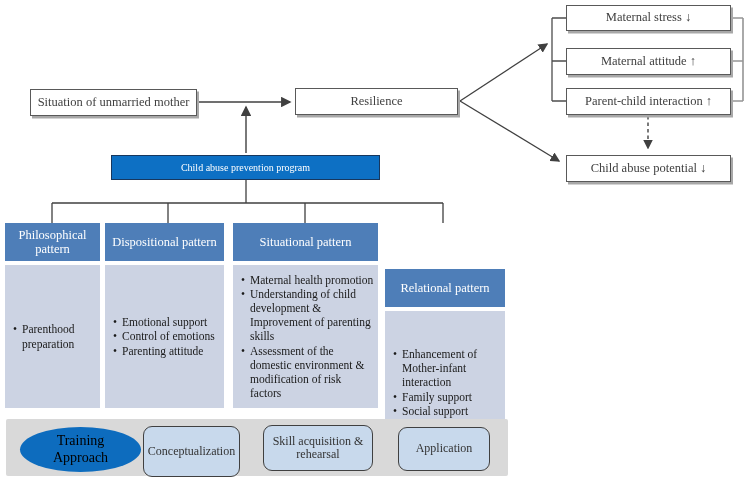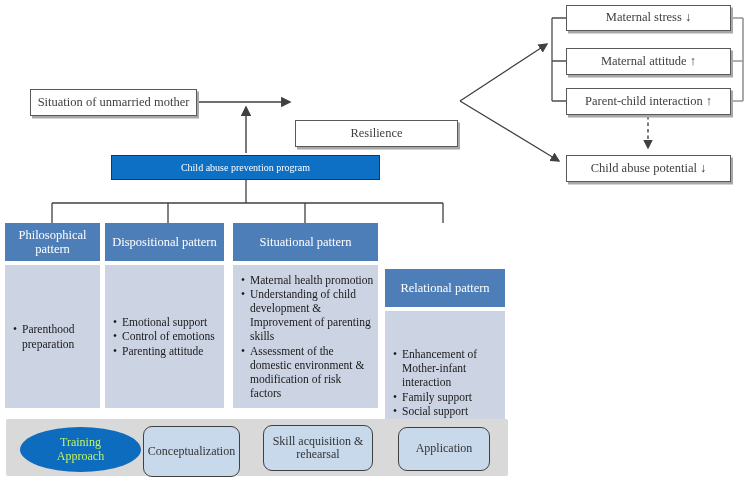--- a/index.html
+++ b/index.html
@@ -16,21 +16,21 @@
 
   
   .wbox {
     background:#ffffff;
     border:1.4px solid #595959;
     box-shadow: 2px 2.5px 0 #a8a8a8;
     display:flex; align-items:center; justify-content:center;
     font-size:12.5px; color:#404040; line-height:1.1;
   }
   .box-situation { left:30px; top:89px; width:167px; height:27px; }
-  .box-resilience { left:295px; top:88px; width:163px; height:27px;margin-top:32px; }
+  .box-resilience { left:295px; top:88px; width:163px; height:27px; }
   .box-stress { left:566px; top:5px; width:165px; height:26px; }
   .box-attitude { left:566px; top:48px; width:165px; height:27px; }
   .box-interaction { left:566px; top:88px; width:165px; height:27px; }
   .box-potential { left:566px; top:155px; width:165px; height:27px; }
 
   .box-program {
     left:111px; top:155px; width:269px; height:25px;
     background:#0d70c4; border:1.6px solid #17375e;
     display:flex; align-items:center; justify-content:center;
     color:#ffffff; font-size:10px;
@@ -58,21 +58,21 @@
   .bullet-item::before { content:"\2022"; position:absolute; left:1px; }
 
   .training-bar {
     left:6px; top:419px; width:502px; height:57px;
     background:#d9d9d9; border-radius:2px;
   }
   .training-ellipse {
     left:20px; top:427px; width:121px; height:45px;
     background:#0d6cbe; border-radius:50%;
     display:flex; align-items:center; justify-content:center;
-    color:#bef264; font-size:12px; text-align:center; line-height:1.15;
+    color:#000000; font-size:14px; text-align:center; line-height:1.15;
     padding:0 20px;
   }
   .step-box {
     background:#c8d9ec; border:1.5px solid #404040; border-radius:9px;
     display:flex; align-items:center; justify-content:center;
     font-size:12px; color:#333333; text-align:center; line-height:1.1;
     padding:0 4px;
   }
   .step1 { left:143px; top:426px; width:97px;  height:51px; }
   .step2 { left:263px; top:425px; width:110px; height:46px;border-radius:9px; }

